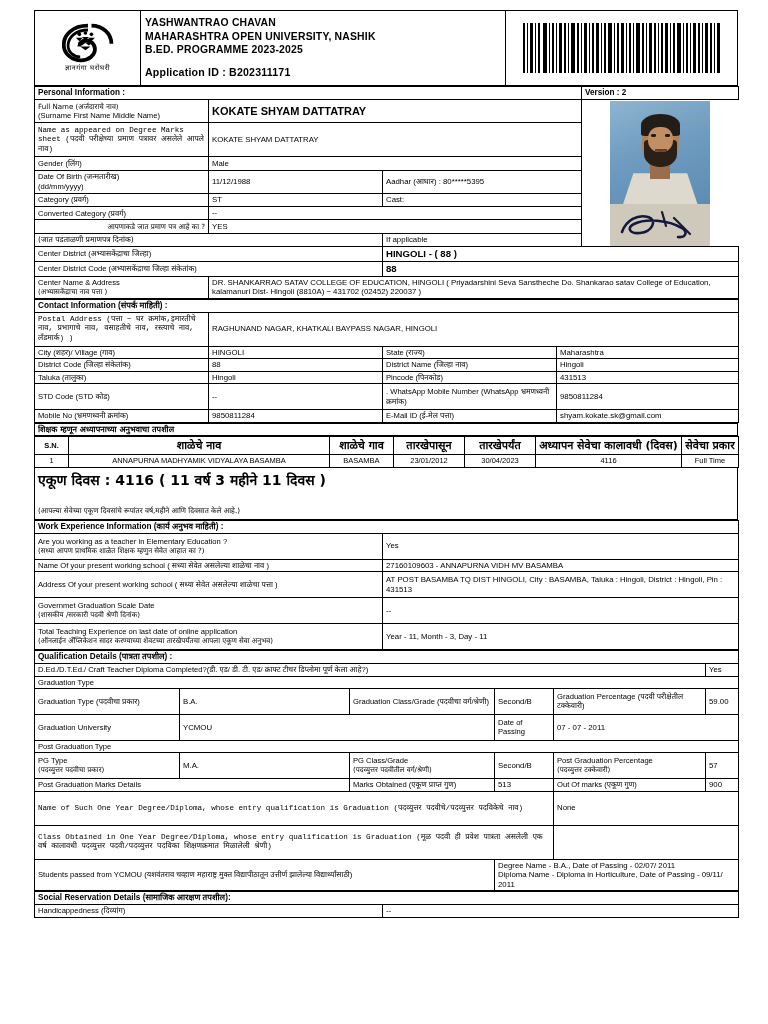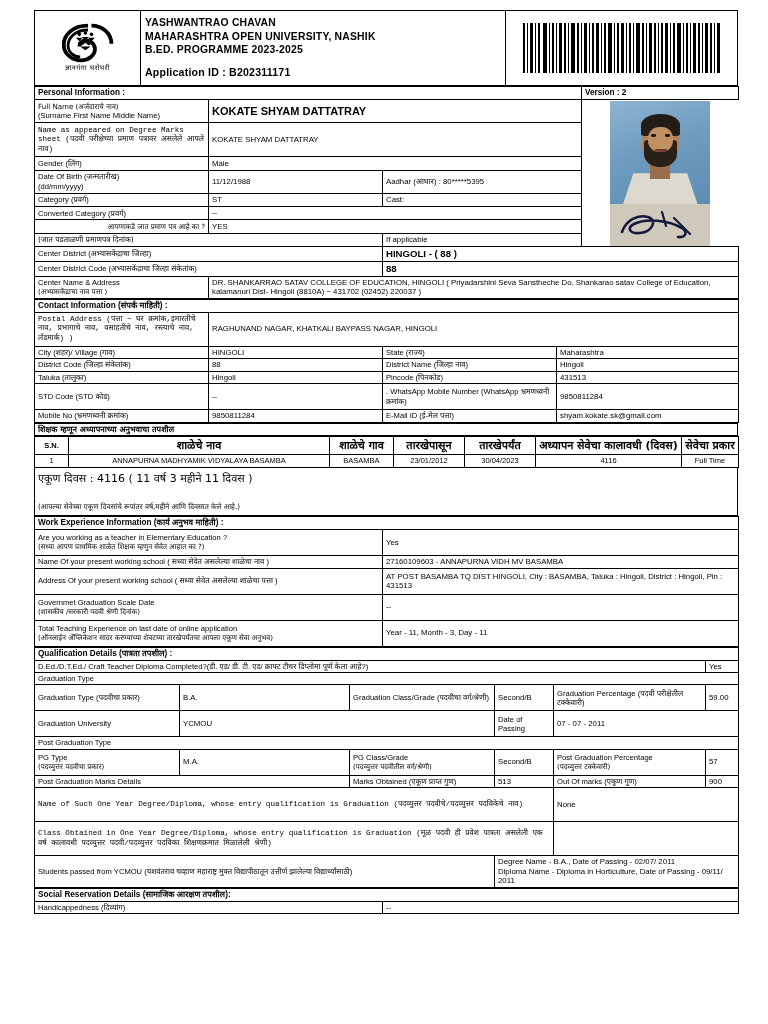--- a/index.html
+++ b/index.html
@@ -92,21 +92,21 @@
     position: absolute; left: 0; right: 0; bottom: 0; height: 42px;
     background: #cfc9bb;
   }
   .sig-svg { position: absolute; left: 6px; bottom: 2px; }
 
   
   .exp-tbl td, .exp-tbl th { text-align: center; font-size: 7.5px; padding: 1.5px 2px; }
   .exp-tbl th { font-weight: bold; text-align: center; }
   .exp-tbl .hdr-dev { font-family: "DejaVu Sans", sans-serif; font-size: 11px; font-weight: bold; }
   .note-row td { border: 1px solid #000; padding: 4px 3px 3px 3px; }
-  .note1 { font-family: "DejaVu Sans", sans-serif; font-size: 11px; font-weight: normal; }
+  .note1 { font-family: "DejaVu Sans", sans-serif; font-size: 14px; font-weight: bold; }
   .note2 { font-family: "DejaVu Sans", sans-serif; font-size: 7.2px; margin-top: 18px; }
   .nb { border: none !important; }
   .tall { height: 26px; }
   .tall2 { height: 34px; font-family: Liberation Mono, monospace; }
 </style>
 </head>
 <body>
 
 <div class="page">
 

